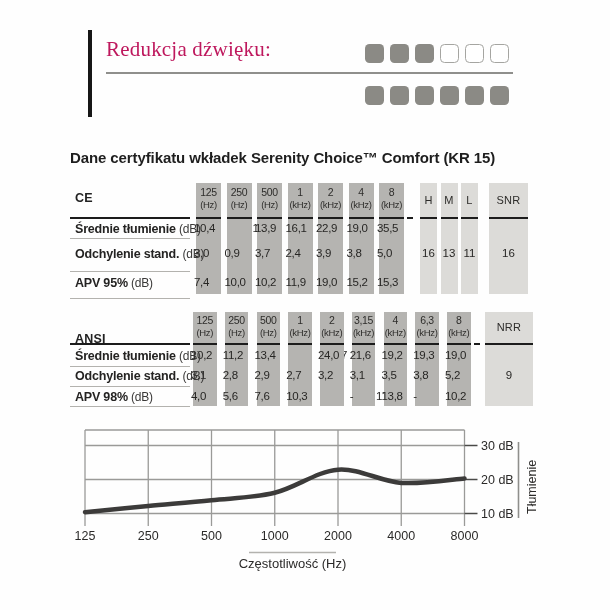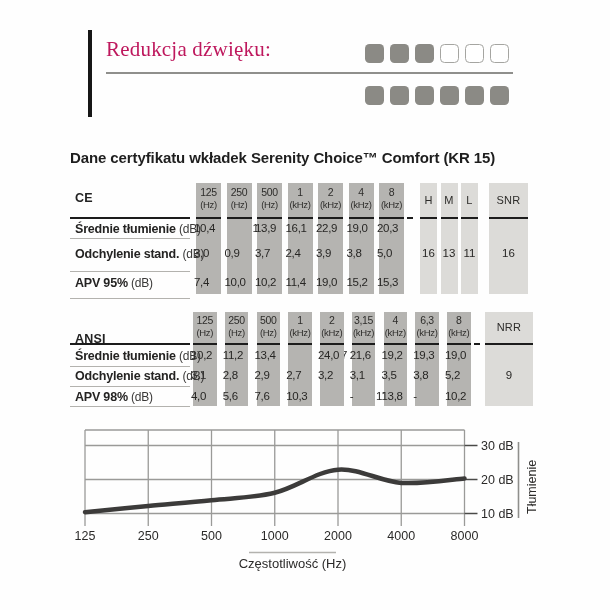--- a/index.html
+++ b/index.html
@@ -97,21 +97,21 @@
       <div class="cell-val" style="left: 255px; top: 247px; width: 23px;">3,7</div>
       <div class="cell-val" style="left: 255px; top: 276px; width: 23px;">10,2</div>
       <div class="stripe" style="left: 287.5px; top: 183px; width: 25px; height: 111px;"></div>
       <div class="col-hdr" style="left: 283.5px; top: 187px; width: 33px;">
         <div>1</div>
         <div class="unit">(kHz)</div>
       </div>
       <div class="black-rule" style="left: 287.5px; top: 216.5px; width: 25px;"></div>
       <div class="cell-val" style="left: 285.5px; top: 221.5px; width: 23px;">16,1</div>
       <div class="cell-val" style="left: 285.5px; top: 247px; width: 23px;">2,4</div>
-      <div class="cell-val" style="left: 285.5px; top: 276px; width: 23px;">11,4</div>
+      <div class="cell-val" style="left: 285.5px; top: 276px; width: 23px;">11,9</div>
       <div class="stripe" style="left: 318px; top: 183px; width: 25px; height: 111px;"></div>
       <div class="col-hdr" style="left: 314px; top: 187px; width: 33px;">
         <div>2</div>
         <div class="unit">(kHz)</div>
       </div>
       <div class="black-rule" style="left: 318px; top: 216.5px; width: 25px;"></div>
       <div class="cell-val" style="left: 316px; top: 221.5px; width: 23px;">22,9</div>
       <div class="cell-val" style="left: 316px; top: 247px; width: 23px;">3,9</div>
       <div class="cell-val" style="left: 316px; top: 276px; width: 23px;">19,0</div>
       <div class="stripe" style="left: 348.5px; top: 183px; width: 25px; height: 111px;"></div>
@@ -122,21 +122,21 @@
       <div class="black-rule" style="left: 348.5px; top: 216.5px; width: 25px;"></div>
       <div class="cell-val" style="left: 346.5px; top: 221.5px; width: 23px;">19,0</div>
       <div class="cell-val" style="left: 346.5px; top: 247px; width: 23px;">3,8</div>
       <div class="cell-val" style="left: 346.5px; top: 276px; width: 23px;">15,2</div>
       <div class="stripe" style="left: 379px; top: 183px; width: 25px; height: 111px;"></div>
       <div class="col-hdr" style="left: 375px; top: 187px; width: 33px;">
         <div>8</div>
         <div class="unit">(kHz)</div>
       </div>
       <div class="black-rule" style="left: 379px; top: 216.5px; width: 25px;"></div>
-      <div class="cell-val" style="left: 377px; top: 221.5px; width: 23px;">20,3</div>
+      <div class="cell-val" style="left: 377px; top: 221.5px; width: 23px;">35,5</div>
       <div class="cell-val" style="left: 377px; top: 247px; width: 23px;">5,0</div>
       <div class="cell-val" style="left: 377px; top: 276px; width: 23px;">15,3</div>
       <div class="black-rule" style="left: 70px; top: 216.5px; width: 120px;"></div>
       <div class="black-rule" style="left: 406.5px; top: 216.5px; width: 6px;"></div>
       <div class="row-label" style="left: 75px; top: 221.5px;"><span>Średnie tłumienie</span><span class="unit"> (dB)</span></div>
       <div class="thin-line" style="left: 70px; top: 238px; width: 120px;"></div>
       <div class="row-label" style="left: 75px; top: 247px;"><span>Odchylenie stand.</span><span class="unit"> (dB)</span></div>
       <div class="thin-line" style="left: 70px; top: 270.5px; width: 120px;"></div>
       <div class="row-label" style="left: 75px; top: 276px;"><span>APV 95%</span><span class="unit"> (dB)</span></div>
       <div class="thin-line" style="left: 70px; top: 298px; width: 120px;"></div>

